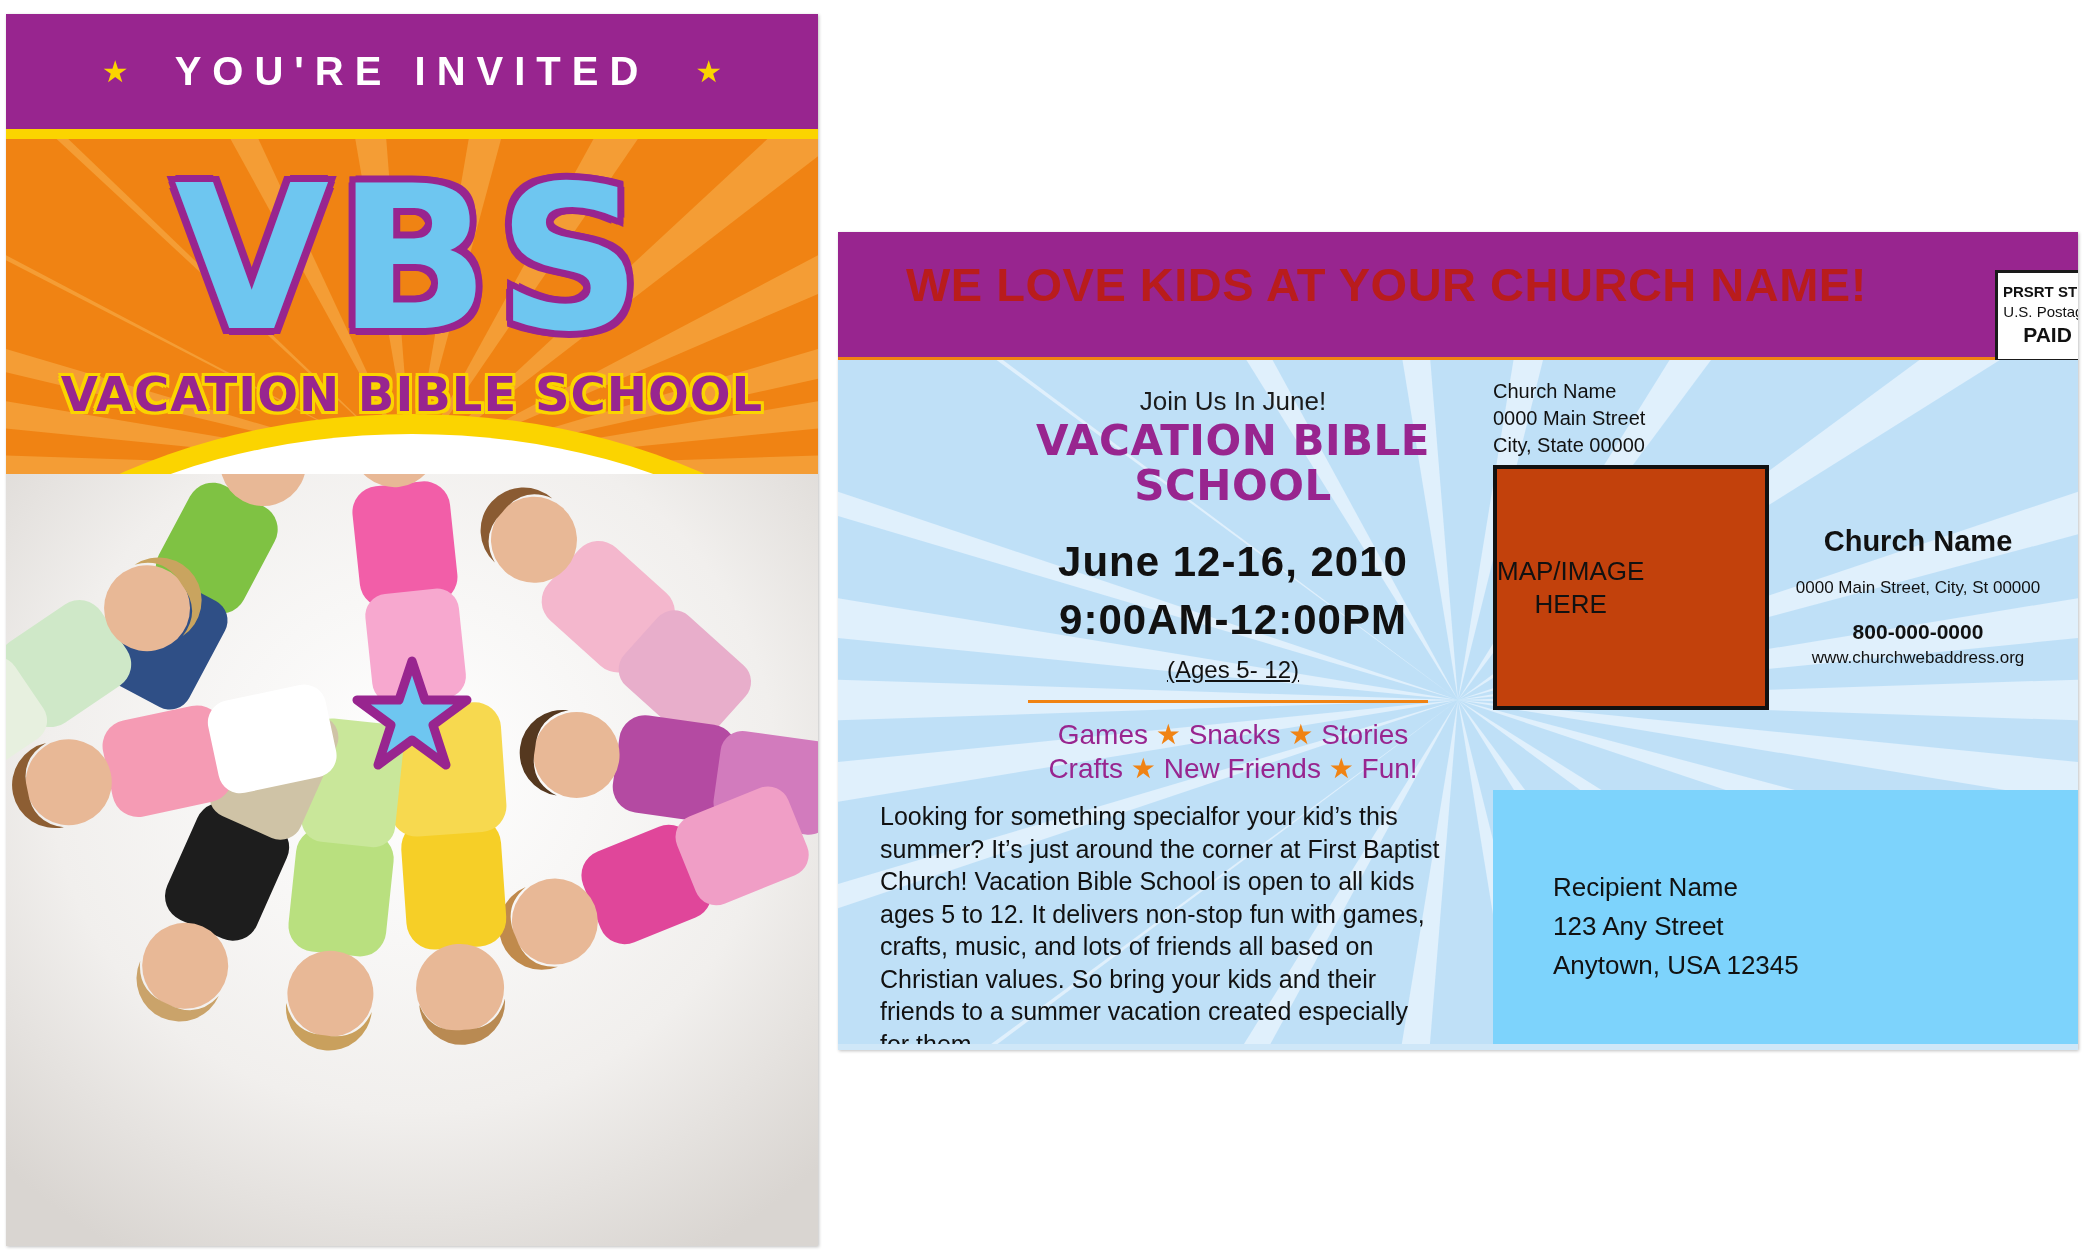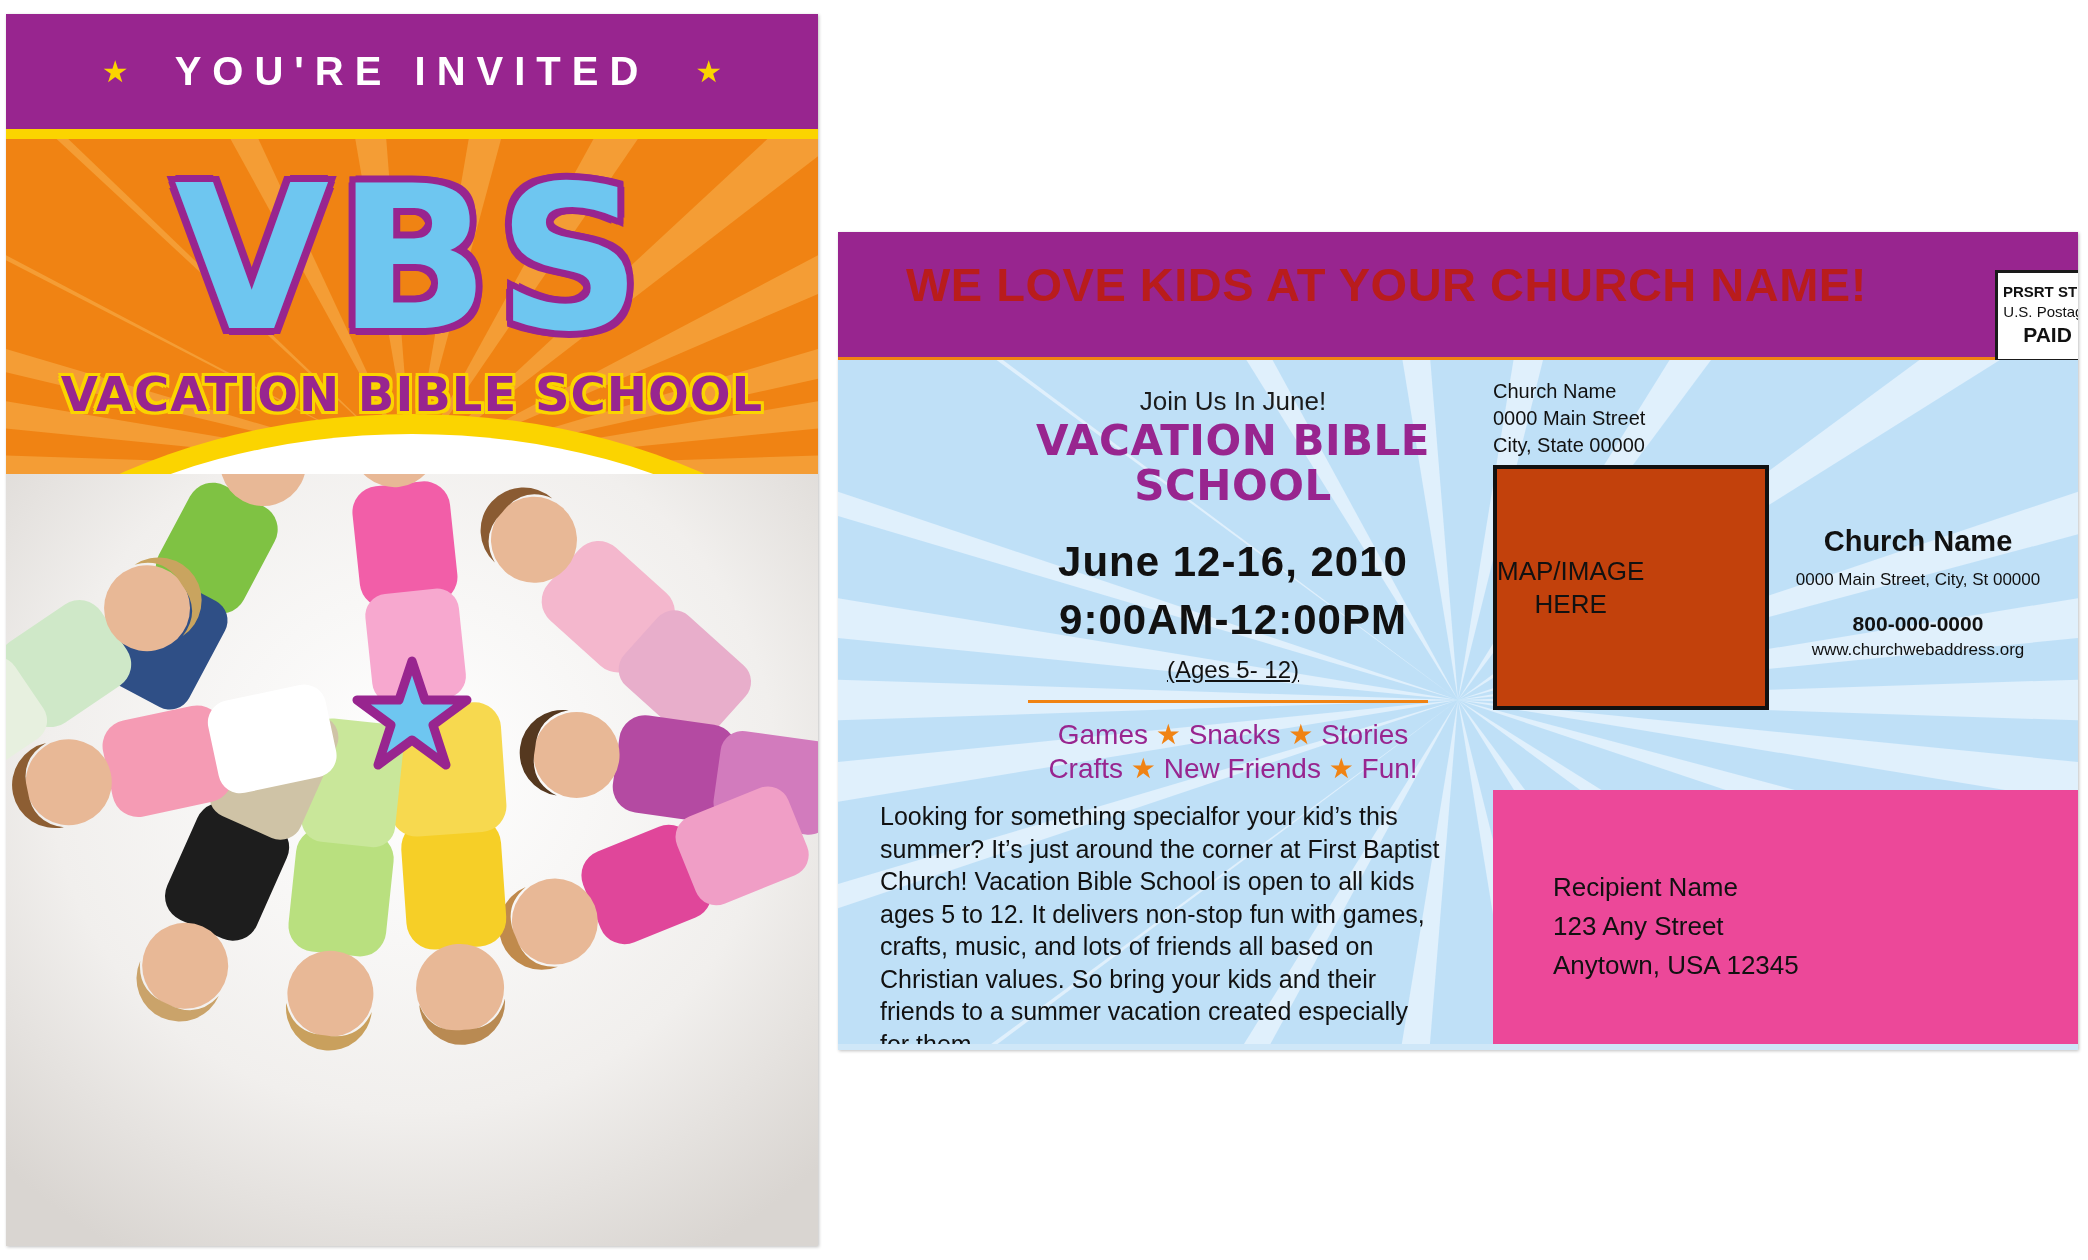--- a/index.html
+++ b/index.html
@@ -328,31 +328,31 @@
 
   #contact-block {
     position: absolute;
     left: 930px;
     top: 165px;
     width: 300px;
     text-align: center;
     color: #111111;
   }
   #contact-name { font-size: 29px; font-weight: bold; }
-  #contact-addr { font-size: 17px; margin-top: 12px; }
+  #contact-addr { font-size: 17px; margin-top: 20px; }
   #contact-phone { font-size: 21px; font-weight: bold; margin-top: 22px; }
   #contact-web { font-size: 17px; margin-top: 4px; }
 
   #address-panel {
     position: absolute;
     left: 655px;
     top: 430px;
     width: 585px;
     height: 281px;
-    background: #ec4899;
+    background: #7dd3fc;
   }
   #recipient {
     position: absolute;
     left: 60px;
     top: 78px;
     font-size: 26px;
     line-height: 1.5;
     color: #111111;
   }
 </style>

